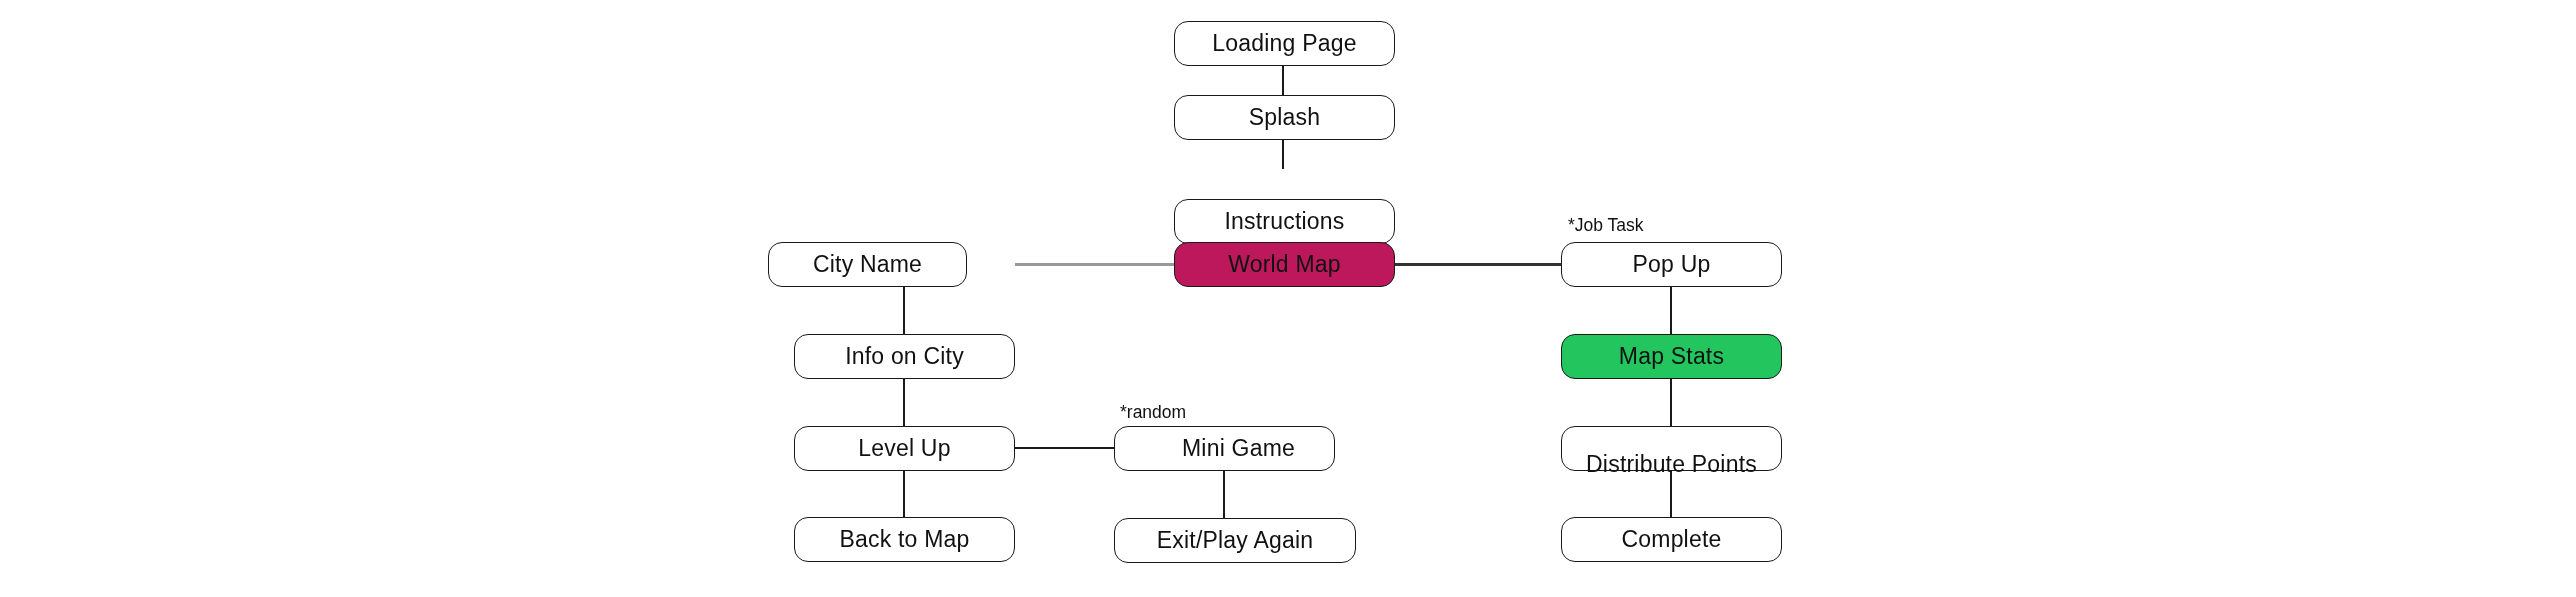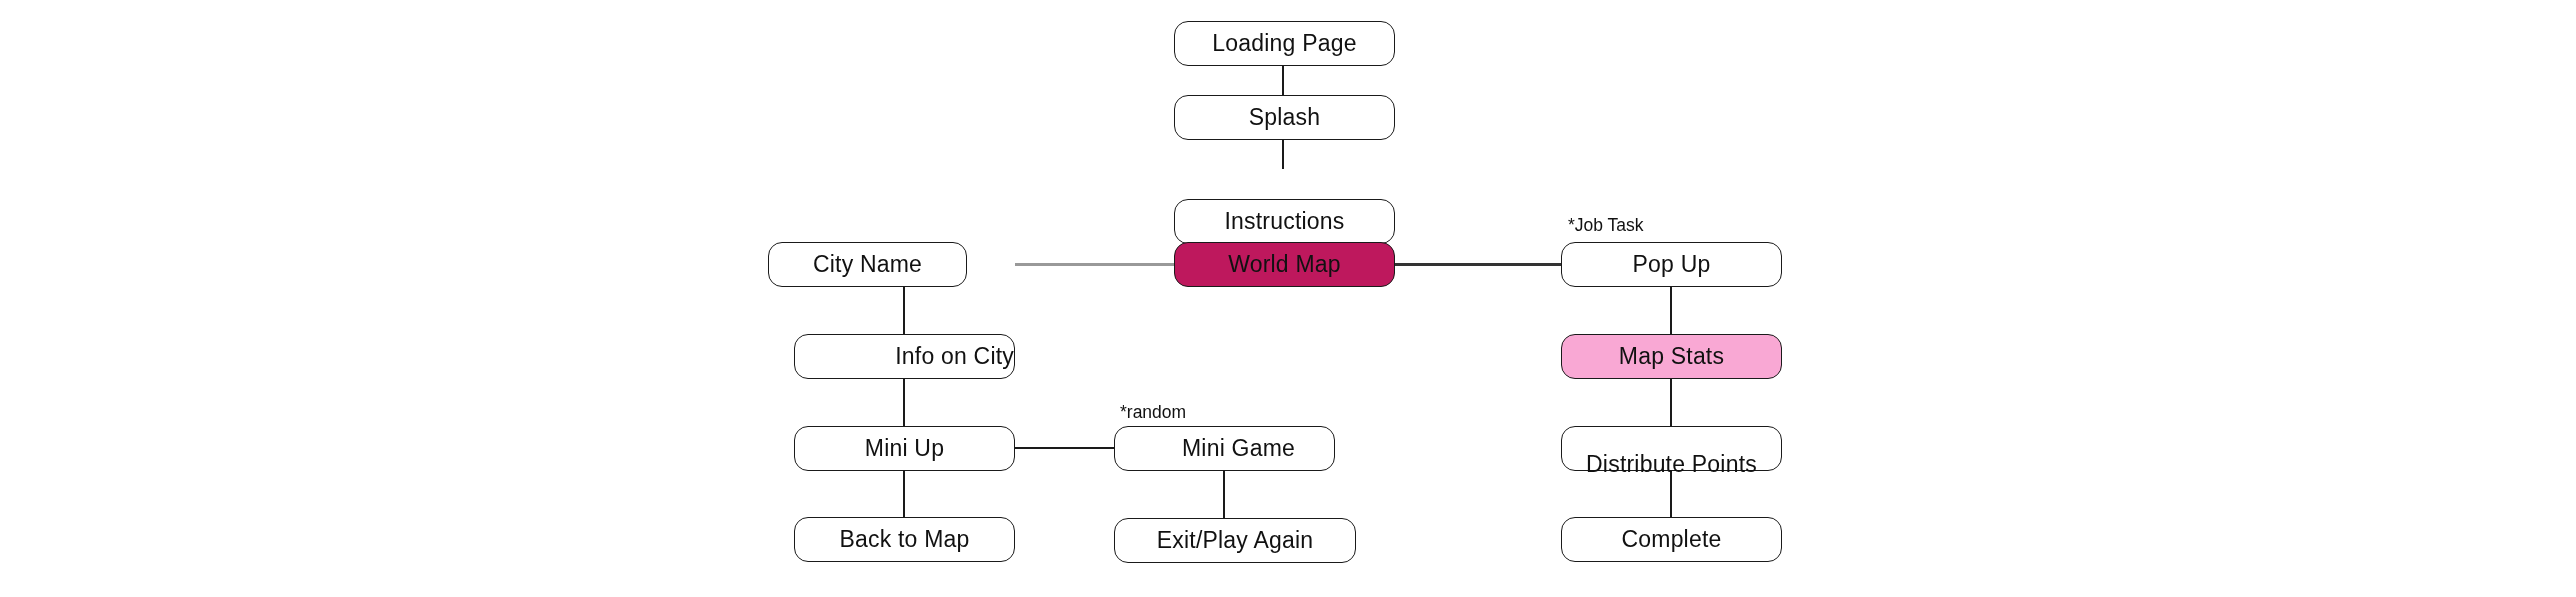--- a/index.html
+++ b/index.html
@@ -71,28 +71,28 @@
     </div>
     <div class="flow-node" style="left: 1174px; top: 242px; width: 221px; height: 45px; border-color: rgb(26, 26, 26); background: #be185d;">
       <span class="node-label" style="color: rgb(17, 17, 17);">World Map</span>
     </div>
     <div class="flow-node" style="left: 768px; top: 242px; width: 199px; height: 45px; border-color: rgb(26, 26, 26); background: rgb(255, 255, 255);">
       <span class="node-label" style="color: rgb(17, 17, 17);">City Name</span>
     </div>
     <div class="flow-node" style="left: 1561px; top: 242px; width: 221px; height: 45px; border-color: rgb(26, 26, 26); background: rgb(255, 255, 255);">
       <span class="node-label" style="color: rgb(17, 17, 17);">Pop Up</span>
     </div>
-    <div class="flow-node" style="left: 794px; top: 334px; width: 221px; height: 45px; border-color: rgb(26, 26, 26); background: rgb(255, 255, 255); justify-content: flex-end;">
+    <div class="flow-node" style="left: 794px; top: 334px; width: 221px; height: 45px; border-color: rgb(26, 26, 26); background: rgb(255, 255, 255);">
       <span class="node-label" style="color: rgb(17, 17, 17);">Info on City</span>
     </div>
-    <div class="flow-node" style="left: 1561px; top: 334px; width: 221px; height: 45px; border-color: rgb(26, 26, 26); background: #f9a8d4;">
+    <div class="flow-node" style="left: 1561px; top: 334px; width: 221px; height: 45px; border-color: rgb(26, 26, 26); background: #22c55e;">
       <span class="node-label" style="color: rgb(17, 17, 17);">Map Stats</span>
     </div>
     <div class="flow-node" style="left: 794px; top: 426px; width: 221px; height: 45px; border-color: rgb(26, 26, 26); background: rgb(255, 255, 255);">
-      <span class="node-label" style="color: rgb(17, 17, 17);">Mini Up</span>
+      <span class="node-label" style="color: rgb(17, 17, 17);">Level Up</span>
     </div>
     <div class="flow-node" style="left: 1114px; top: 426px; width: 221px; height: 45px; border-color: rgb(26, 26, 26); background: rgb(255, 255, 255);">
       <span class="node-label" style="color: rgb(17, 17, 17); margin-left: 28px;">Mini Game</span>
     </div>
     <div class="flow-node" style="left: 1561px; top: 426px; width: 221px; height: 45px; border-color: rgb(26, 26, 26); background: rgb(255, 255, 255);">
       <span class="node-label" style="color: rgb(17, 17, 17); margin-top: 32px;">Distribute Points</span>
     </div>
     <div class="flow-node" style="left: 794px; top: 517px; width: 221px; height: 45px; border-color: rgb(26, 26, 26); background: rgb(255, 255, 255);">
       <span class="node-label" style="color: rgb(17, 17, 17);">Back to Map</span>
     </div>

